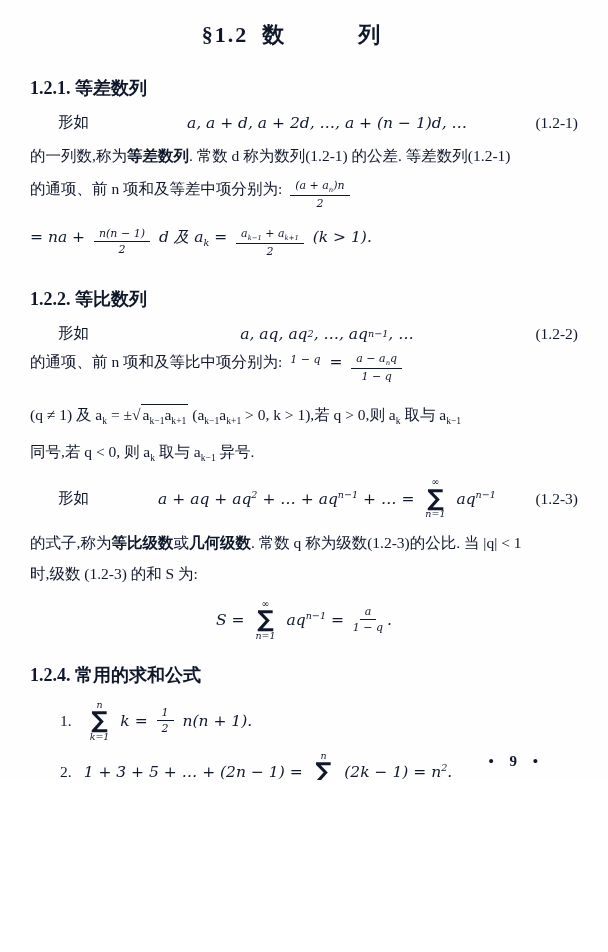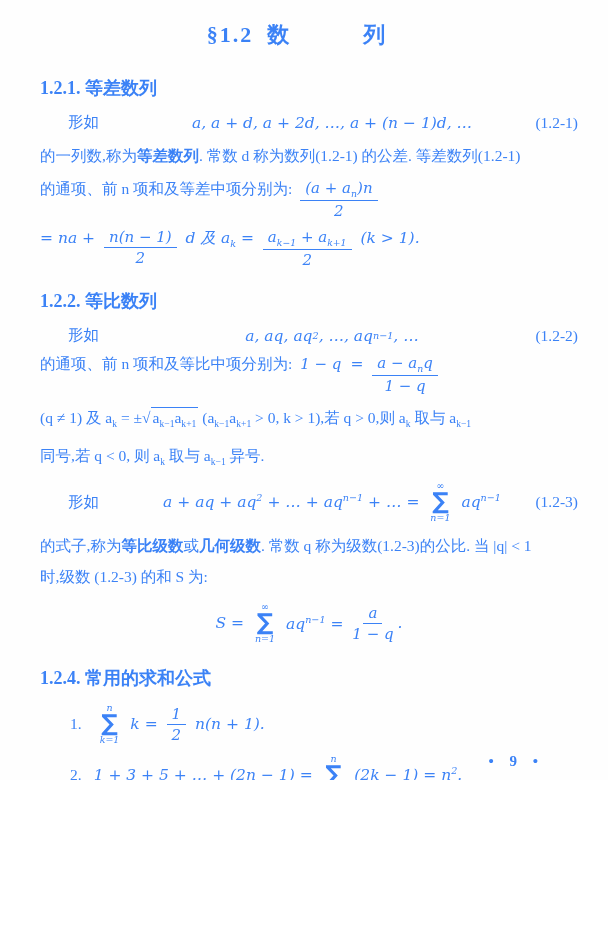--- a/index.html
+++ b/index.html
@@ -1,22 +1,22 @@
 <!DOCTYPE html>
 <html><head>
 <meta charset="utf-8">
 <style>
   html,body{margin:0;padding:0;background:#ffffff;}
   .sheet{
     position:relative;
     width:608px;height:780px;
     box-sizing:border-box;
-    padding:16px 30px 10px 40px;
+    padding:16px 30px 10px 30px;
     background:#fefefe;
-    color:#3b82f6;
+    color:#0f172a;
     font-family:"Liberation Serif","DejaVu Serif",serif;
     font-size:15.5px;
     overflow:hidden;
   }
   [data-bind],[data-bind-math]{white-space:pre-wrap;}
   .page-title{
     text-align:center;font-weight:bold;font-size:22px;
     margin:4px 0 26px 0;letter-spacing:2px;
   }
   .page-title .tspace{margin-left:14px;letter-spacing:26px;}
@@ -27,21 +27,21 @@
   .eqlabel{margin-left:28px;width:84px;flex:0 0 auto;}
   .eqformula{flex:1;text-align:center;display:flex;align-items:center;justify-content:center;}
   .eqno{width:66px;flex:0 0 auto;text-align:right;}
   .bline{line-height:30px;margin:1px 0;}
   .fline{display:flex;align-items:flex-start;line-height:1.35;margin:8px 0;min-height:40px;}
   .boldterm{font-weight:bold;}
   .frac{
     display:inline-flex;flex-direction:column;align-items:center;
     vertical-align:middle;margin:0 4px;
     font-family:"DejaVu Serif",serif;font-style:italic;
-    line-height:1.2;font-size:15px;
+    line-height:1.2;font-size:11px;
   }
   .frac .num{padding:0 5px 1px 5px;border-bottom:1.4px solid currentColor;}
   .frac .den{padding-top:1px;}
   .bigsum{
     display:inline-flex;flex-direction:column;align-items:center;
     vertical-align:middle;margin:0 6px;line-height:1;
   }
   .bigsum .lim{font-size:9.5px;font-family:"DejaVu Serif",serif;font-style:italic;line-height:1.1;}
   .bigsum .sigma{font-size:23px;line-height:0.95;font-style:normal;font-family:"DejaVu Sans",sans-serif;font-weight:bold;}
   .sqrt-rad{border-top:1.3px solid currentColor;display:inline-block;line-height:1.15;padding:1px 2px 0 2px;}

